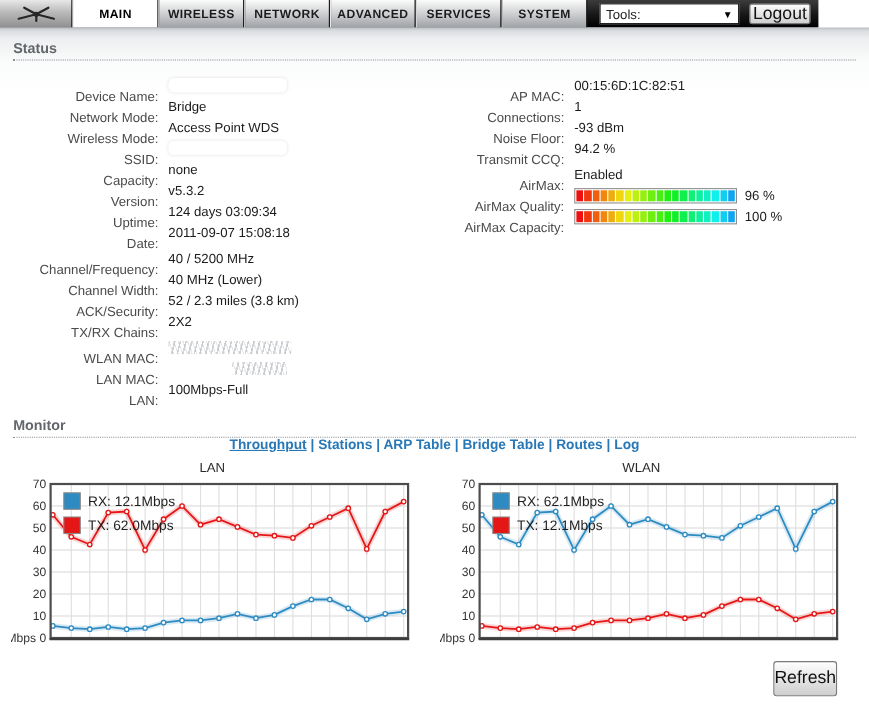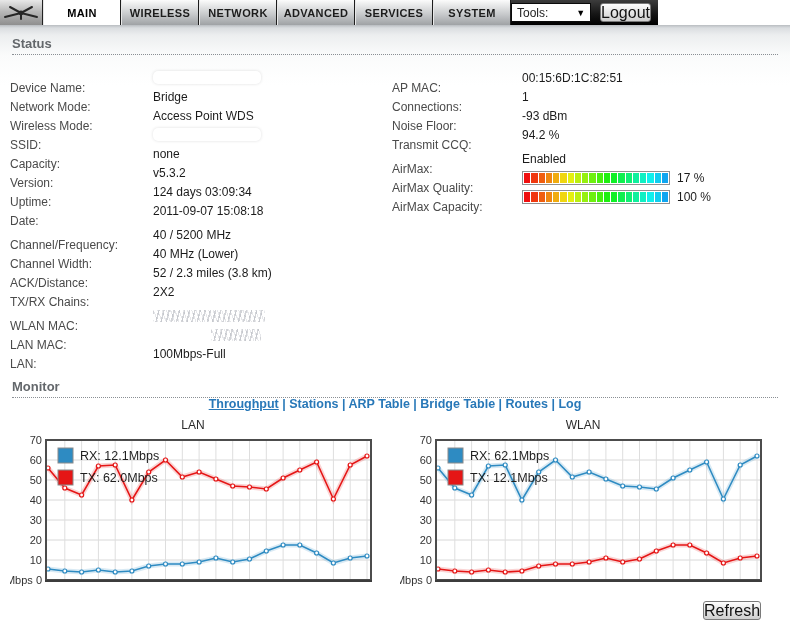--- a/index.html
+++ b/index.html
@@ -1,20 +1,20 @@
 <!DOCTYPE html>
 <html><head>
 <meta charset="utf-8">
 <style>
   * { margin:0; padding:0; box-sizing:border-box; }
   html,body { width:790px; height:644px; }
   body { position:relative; font-family:"Liberation Sans", sans-serif; background:#fff; overflow:hidden; }
 
   
-  .topbar { position:absolute; left:0; top:0; width:658px; height:25px;
+  .topbar { position:absolute; left:0; top:0; width:744px; height:25px;
     background:linear-gradient(180deg,#3c3c3c 0,#161616 55%,#000 100%);
     display:flex; align-items:stretch; }
   .logo { width:66px; height:25px; background:linear-gradient(180deg,#e8e8e8 0,#b9b9b9 45%,#8f8f8f 100%);
     display:flex; align-items:center; justify-content:center; border-right:1px solid #222; }
   .tab { width:78px; display:flex; align-items:center; justify-content:center;
     background:linear-gradient(180deg,#fbfbfb 0,#c9cbcd 55%,#9fa2a5 100%);
     border-right:1px solid #1d1d1d; border-left:1px solid #e8e8e8;
     font-size:11px; font-weight:bold; letter-spacing:.4px; color:#1c1c1c; cursor:pointer; }
   .tab.active { background:#fff; color:#000; }
   .tb-spacer { flex:1; }
@@ -33,21 +33,21 @@
   .section-h { position:absolute; left:12px; right:12px; font-size:13px; font-weight:bold;
     color:#63676b; padding-bottom:3px; border-bottom:1px dotted #8a8f94; }
   #status-h { top:11px; }
   #monitor-h { top:354px; }
 
   .col { position:absolute; font-size:12px; }
   #col-left { left:10px; top:43px; width:378px; }
   #col-right { left:392px; top:43px; width:392px; }
   .row { display:flex; align-items:center; height:19px; }
   .row.gap { margin-top:5px; }
-  .lbl { width:143px; text-align:left; color:#4a4a4a; padding-right:9px; flex:none;margin-top:20px; }
+  .lbl { width:143px; text-align:right; color:#4a4a4a; padding-right:9px; flex:none;margin-top:20px; }
   #col-right .lbl { width:130px; }
   .val { color:#1b1b1b; }
   .pct { margin-left:7px; }
 
   .blob { width:108px; height:13px; background:#fff; border-radius:5px;
     box-shadow:0 0 3px rgba(70,70,80,.18); }
   .scribble { width:112px; height:12px; border-radius:2px; opacity:.75; filter:blur(.6px);
     background:repeating-linear-gradient(104deg, rgba(135,140,150,.5) 0 1.5px, rgba(255,255,255,0) 1.5px 5px),
                repeating-linear-gradient(70deg, rgba(160,165,175,.35) 0 1px, rgba(255,255,255,0) 1px 4px); }
   .scribble.short { width:50px; margin-left:58px; }
@@ -60,21 +60,21 @@
     font-size:12.5px; font-weight:bold; color:#2878B8; }
   .mlink { color:#2878B8; cursor:pointer; }
   .mlink.active { text-decoration:underline;text-align:center; }
   .pipe { color:#2878B8; }
 
   .chart-block { position:absolute; top:393px; width:366px; }
   #chart-block-lan { left:10px; }
   #chart-block-wlan { left:400px; }
   .chart-title { text-align:center; font-size:12px; color:#2b2b2b; height:16px; margin-bottom:1px; }
 
-  .refresh { position:absolute; left:703px; top:576px; width:58px; height:19px; }
+  .refresh { position:absolute; left:703px; top:576px; width:58px; height:32px; }
 </style>
 </head>
 <body>
 
 <div class="topbar">
   <div class="logo">
     <svg width="42" height="18" viewBox="0 0 42 18">
       <g stroke="#262626" stroke-width="2" fill="none" stroke-linecap="round">
         <path d="M21 9 L5 13"></path>
           <path d="M21 9 L37 13"></path>
@@ -139,21 +139,21 @@
       </div>
       <div class="row gap">
         <span class="lbl">Channel/Frequency:</span>
         <span class="val">40 / 5200 MHz</span>
       </div>
       <div class="row">
         <span class="lbl">Channel Width:</span>
         <span class="val">40 MHz (Lower)</span>
       </div>
       <div class="row">
-        <span class="lbl">ACK/Distance:</span>
+        <span class="lbl">ACK/Security:</span>
         <span class="val">52 / 2.3 miles (3.8 km)</span>
       </div>
       <div class="row">
         <span class="lbl">TX/RX Chains:</span>
         <span class="val">2X2</span>
       </div>
       <div class="row gap">
         <span class="lbl">WLAN MAC:</span>
         <span class="scribble"></span>
       </div>
@@ -204,21 +204,21 @@
           <i style="background: rgb(30, 240, 15);"></i>
           <i style="background: rgb(15, 240, 38);"></i>
           <i style="background: rgb(15, 240, 79);"></i>
           <i style="background: rgb(15, 240, 116);"></i>
           <i style="background: rgb(15, 240, 157);"></i>
           <i style="background: rgb(15, 240, 195);"></i>
           <i style="background: rgb(15, 240, 236);"></i>
           <i style="background: rgb(15, 206, 240);"></i>
           <i style="background: rgb(15, 165, 240);"></i>
         </span>
-        <span class="val pct">17 %</span>
+        <span class="val pct">96 %</span>
       </div>
       <div class="row">
         <span class="lbl">AirMax Capacity:</span>
         <span class="meter">
           <i style="background: rgb(240, 15, 15);"></i>
           <i style="background: rgb(240, 56, 15);"></i>
           <i style="background: rgb(240, 94, 15);"></i>
           <i style="background: rgb(240, 135, 15);"></i>
           <i style="background: rgb(240, 172, 15);"></i>
           <i style="background: rgb(240, 214, 15);"></i>

